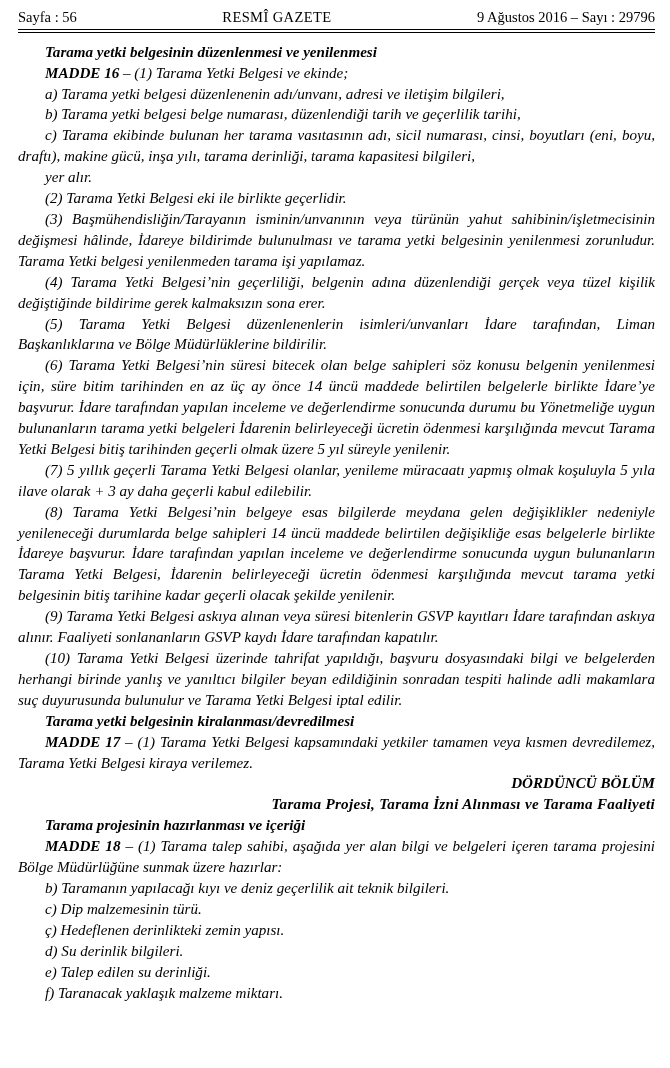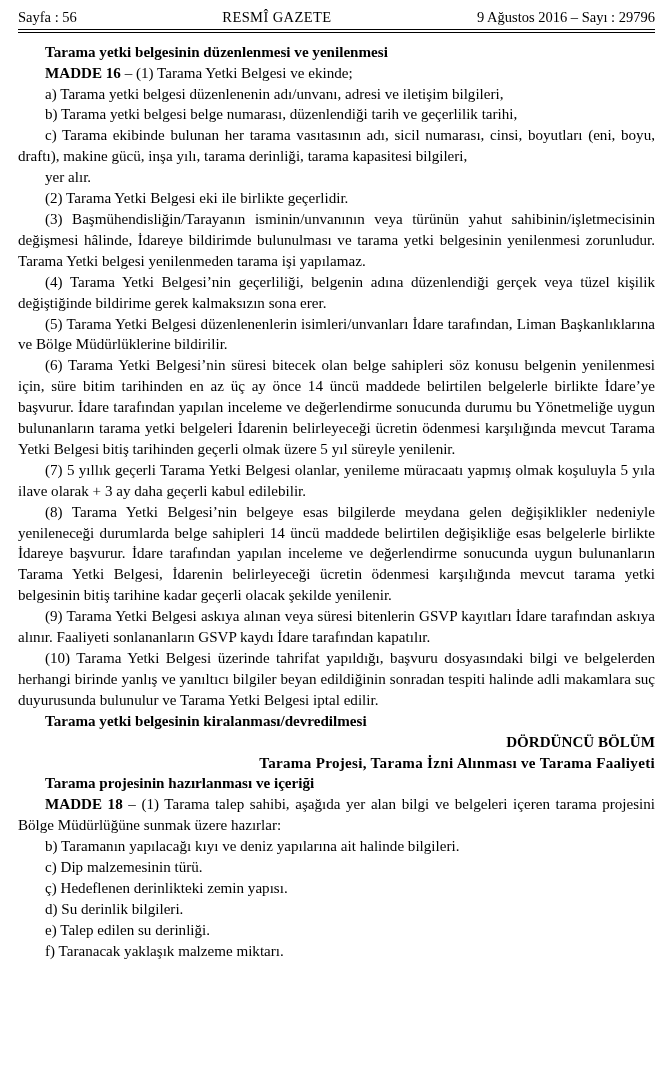--- a/index.html
+++ b/index.html
@@ -56,20 +56,21 @@
     font-size: 15.1px;
     line-height: 20.9px;
   }
 
   p {
     margin: 0;
     text-align: justify;
     text-justify: inter-word;
     text-indent: 27px;
     hyphens: manual;
+    font-style: italic;
   }
 
   
   p.sub-heading {
     font-weight: bold;
     text-align: left;
     text-indent: 27px;
   }
 
   
@@ -124,31 +125,32 @@
     <p>(7) 5 yıllık geçerli Tarama Yetki Belgesi olanlar, yenileme müracaatı yapmış olmak koşuluyla 5 yıla ilave olarak + 3 ay daha geçerli kabul edilebilir.</p>
 
     <p>(8) Tarama Yetki Belgesi’nin belgeye esas bilgilerde meydana gelen değişiklikler nedeniyle yenileneceği durumlarda belge sahipleri 14 üncü maddede belirtilen değişikliğe esas belgelerle birlikte İdareye başvurur. İdare tarafından yapılan inceleme ve değerlendirme sonucunda uygun bulunanların Tarama Yetki Belgesi, İdarenin belirleyeceği ücretin ödenmesi karşılığında mevcut tarama yetki belgesinin bitiş tarihine kadar geçerli olacak şekilde yenilenir.</p>
 
     <p>(9) Tarama Yetki Belgesi askıya alınan veya süresi bitenlerin GSVP kayıtları İdare tarafından askıya alınır. Faaliyeti sonlananların GSVP kaydı İdare tarafından kapatılır.</p>
 
     <p>(10) Tarama Yetki Belgesi üzerinde tahrifat yapıldığı, başvuru dosyasındaki bilgi ve belgelerden herhangi birinde yanlış ve yanıltıcı bilgiler beyan edildiğinin sonradan tespiti halinde adli makamlara suç duyurusunda bulunulur ve Tarama Yetki Belgesi iptal edilir.</p>
 
     <p class="sub-heading">Tarama yetki belgesinin kiralanması/devredilmesi</p>
 
+    <p><span class="b">MADDE 17</span><span> – (1) Tarama Yetki Belgesi kapsamındaki yetkiler tamamen veya kısmen devredilemez, Tarama Yetki Belgesi kiraya verilemez.</span></p>
 
     <p class="centered">DÖRDÜNCÜ BÖLÜM</p>
 
     <p class="centered chapter-title">Tarama Projesi, Tarama İzni Alınması ve Tarama Faaliyeti</p>
 
     <p class="sub-heading">Tarama projesinin hazırlanması ve içeriği</p>
 
     <p><span class="b">MADDE 18</span><span> – (1) Tarama talep sahibi, aşağıda yer alan bilgi ve belgeleri içeren tarama projesini Bölge Müdürlüğüne sunmak üzere hazırlar:</span></p>
 
     <div>
-      <p>b) Taramanın yapılacağı kıyı ve deniz yapılarına ait halinde bilgileri.</p>
+      <p>b) Taramanın yapılacağı kıyı ve deniz geçerlilik ait teknik bilgileri.</p>
       <p>c) Dip malzemesinin türü.</p>
       <p>ç) Hedeflenen derinlikteki zemin yapısı.</p>
       <p>d) Su derinlik bilgileri.</p>
       <p>e) Talep edilen su derinliği.</p>
       <p>f) Taranacak yaklaşık malzeme miktarı.</p>
     </div>
 
   </div>
 </div>
 

